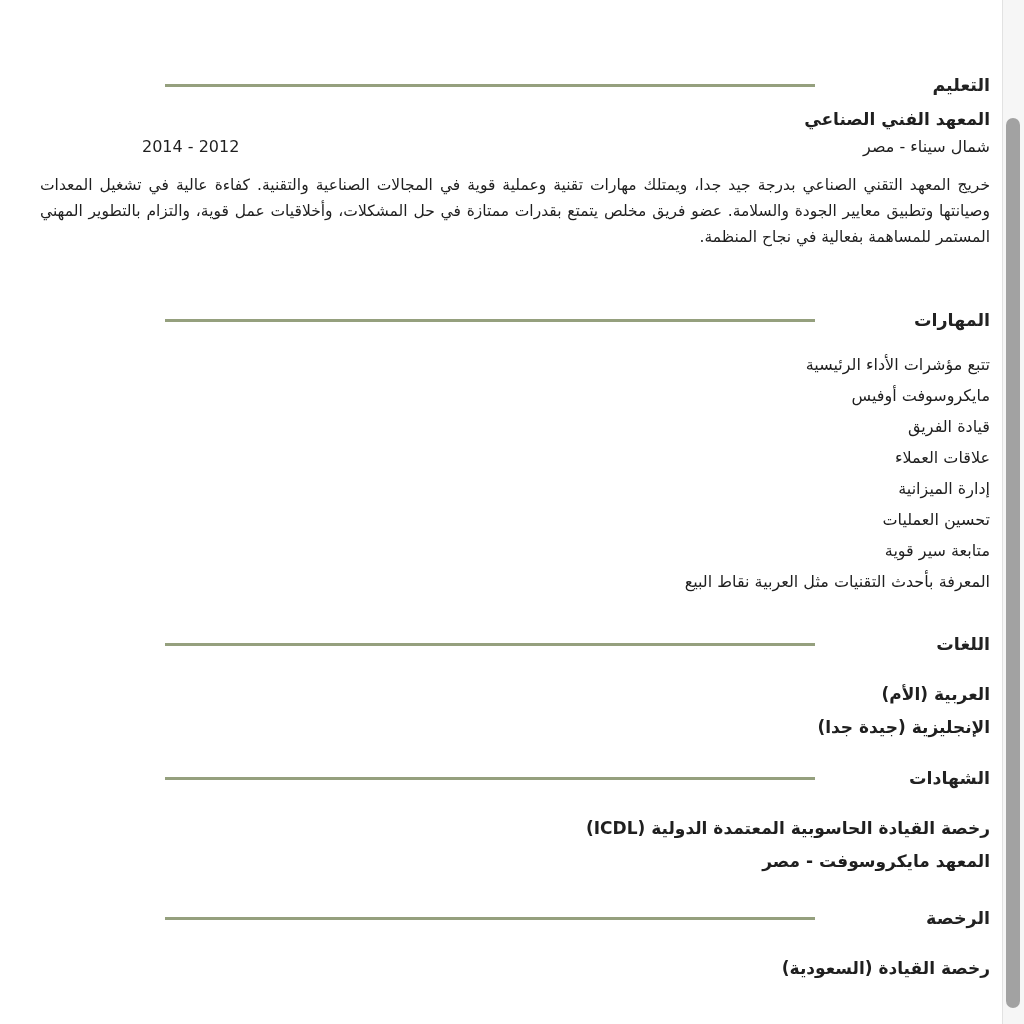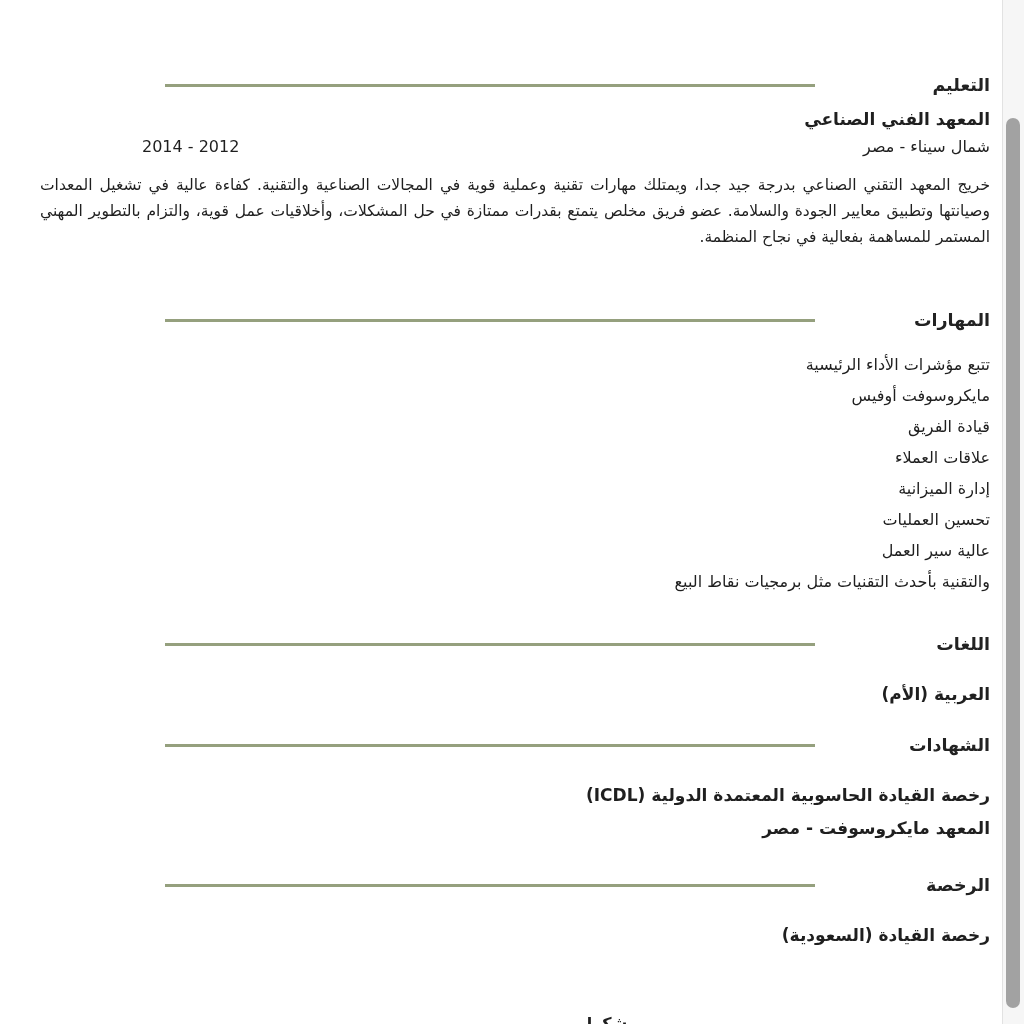--- a/index.html
+++ b/index.html
@@ -132,32 +132,33 @@
         <h2 class="sec-title">المهارات</h2>
         <div class="sec-line"></div>
       </div>
       <div class="plain-list">
         <div class="list-item">تتبع مؤشرات الأداء الرئيسية</div>
         <div class="list-item">مايكروسوفت أوفيس</div>
         <div class="list-item">قيادة الفريق</div>
         <div class="list-item">علاقات العملاء</div>
         <div class="list-item">إدارة الميزانية</div>
         <div class="list-item">تحسين العمليات</div>
-        <div class="list-item">عالية سير العمل</div>
-        <div class="list-item">والتقنية بأحدث التقنيات مثل برمجيات نقاط البيع</div>
+        <div class="list-item">متابعة سير قوية</div>
+        <div class="list-item">المعرفة بأحدث التقنيات مثل العربية نقاط البيع</div>
       </div>
     </section>
 
     <section class="sec-langs">
       <div class="sec-head">
         <h2 class="sec-title">اللغات</h2>
         <div class="sec-line"></div>
       </div>
       <div class="bold-list">
         <div class="list-item">العربية (الأم)</div>
+        <div class="list-item">الإنجليزية (جيدة جدا)</div>
       </div>
     </section>
 
     <section class="sec-certs">
       <div class="sec-head">
         <h2 class="sec-title">الشهادات</h2>
         <div class="sec-line"></div>
       </div>
       <div class="bold-list">
         <div class="list-item">رخصة القيادة الحاسوبية المعتمدة الدولية (ICDL)</div>

